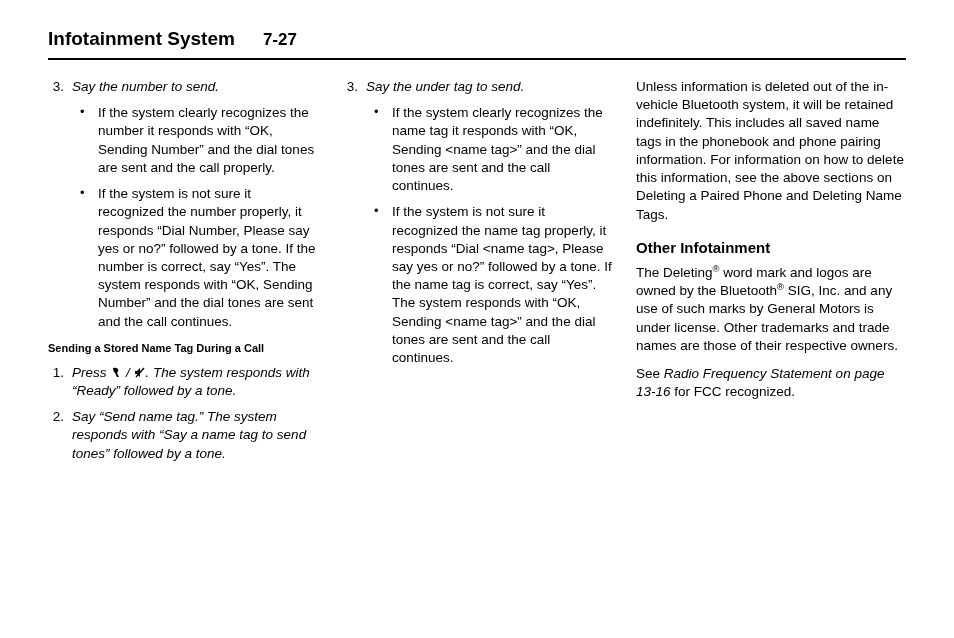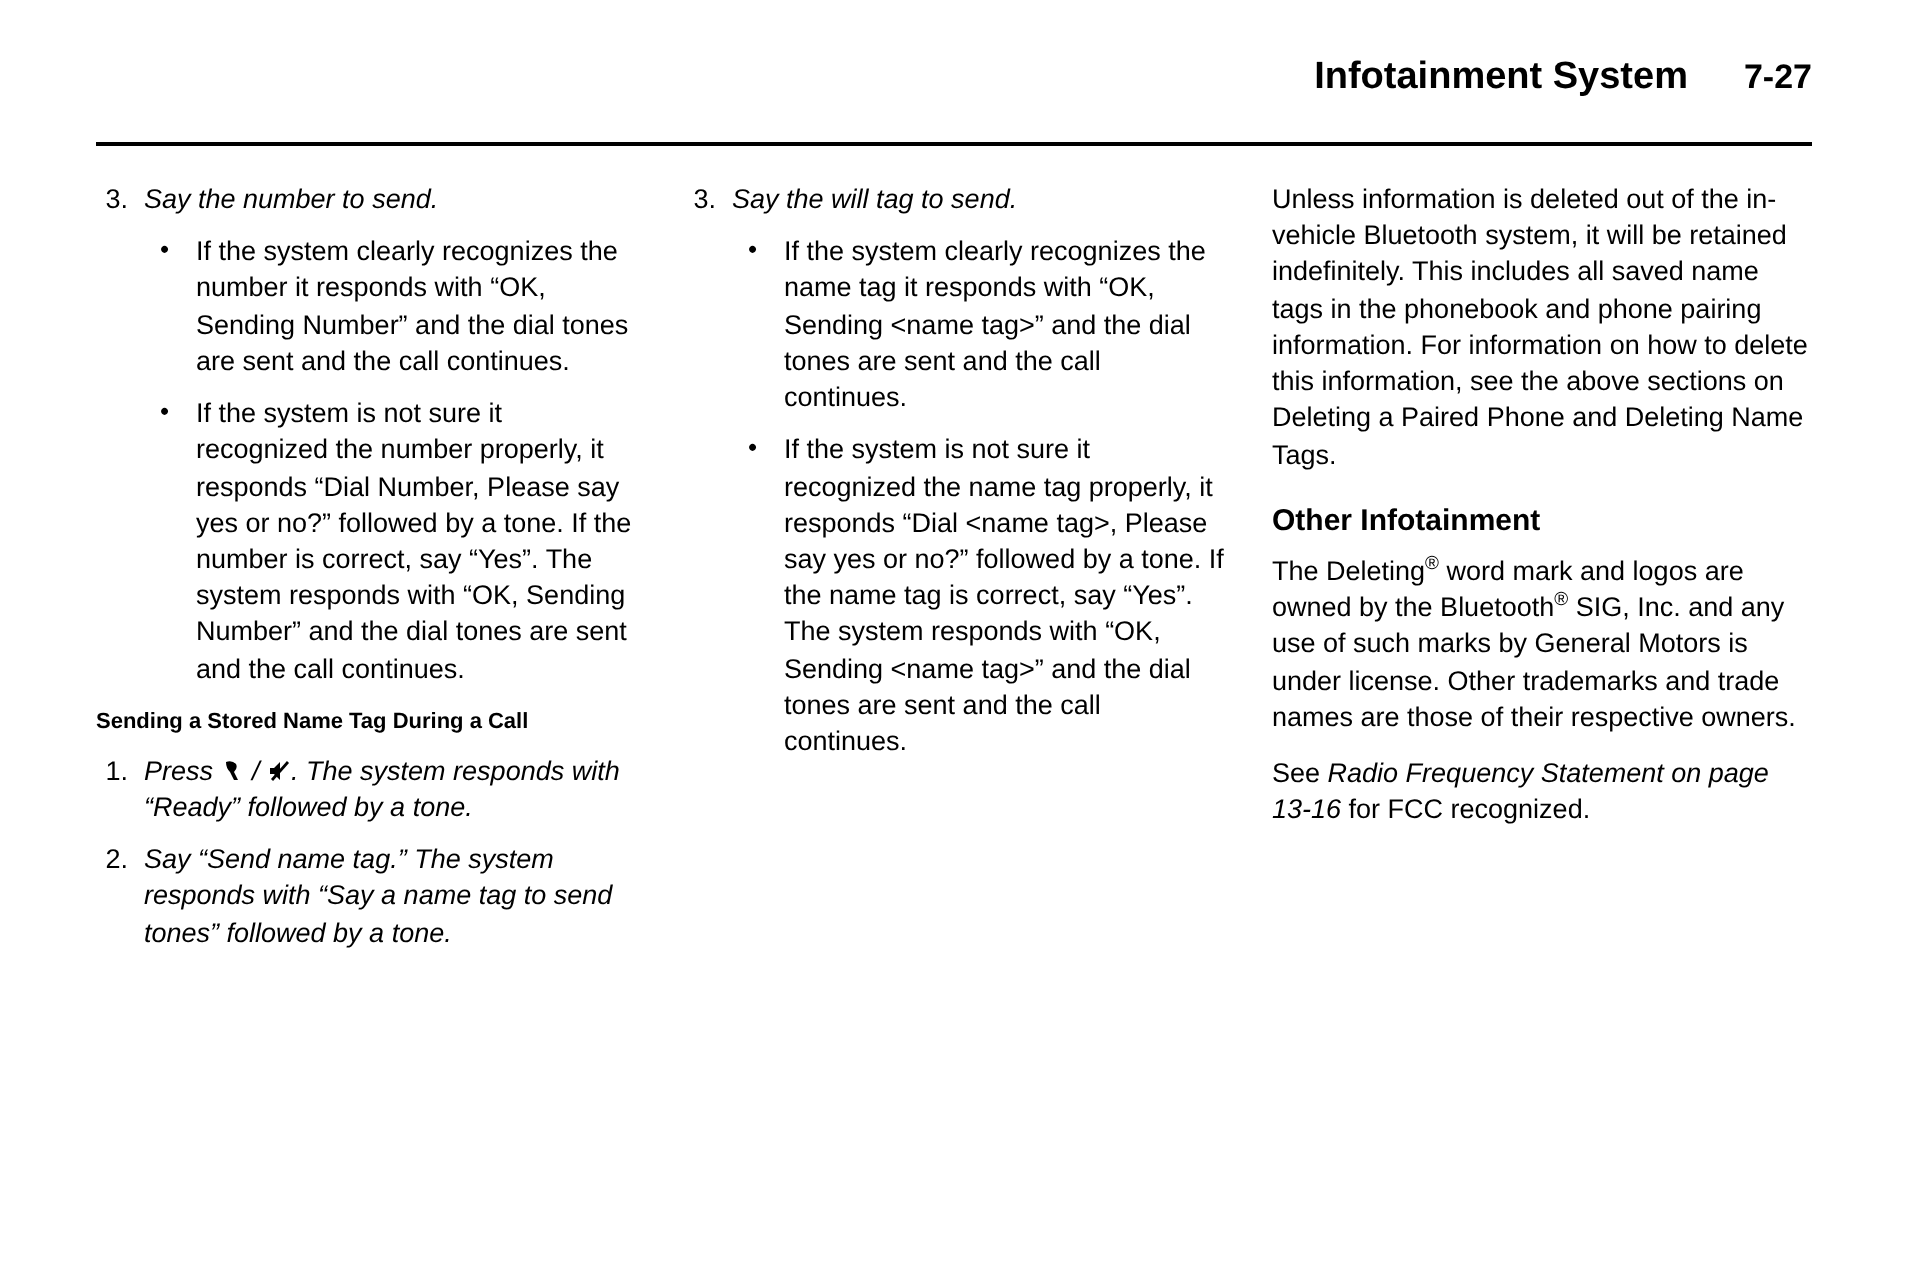--- a/index.html
+++ b/index.html
@@ -9,24 +9,24 @@
     width: 954px;
     height: 638px;
     overflow: hidden;
     position: relative;
   }
   .page {
     padding: 28px 48px 30px 48px;
   }
   .header {
     display: flex;
-    justify-content: flex-end;
+    justify-content: flex-start;
     align-items: baseline;
     border-bottom: 2.5px solid #000;
-    padding-bottom: 21px;
+    padding-bottom: 8px;
     margin-bottom: 18px;
   }
   .header-title {
     font-weight: bold;
     font-size: 19px;
   }
   .header-page {
     font-weight: bold;
     font-size: 17px;
     margin-left: 28px;
@@ -102,21 +102,21 @@
 
   <div class="columns">
 
     <div class="col">
       <div class="ordered-item">
         <div class="num">3.</div>
         <div class="txt">Say the number to send.</div>
       </div>
       <div class="bullet-item">
         <div class="dot">•</div>
-        <div class="txt">If the system clearly recognizes the number it responds with “OK, Sending Number” and the dial tones are sent and the call continues.</div>
+        <div class="txt">If the system clearly recognizes the number it responds with “OK, Sending Number” and the dial tones are sent and the call properly.</div>
       </div>
       <div class="bullet-item">
         <div class="dot">•</div>
         <div class="txt">If the system is not sure it recognized the number properly, it responds “Dial Number, Please say yes or no?” followed by a tone. If the number is correct, say “Yes”. The system responds with “OK, Sending Number” and the dial tones are sent and the call continues.</div>
       </div>
 
       <div class="subhead">Sending a Stored Name Tag During a Call</div>
 
       <div class="ordered-item">
         <div class="num">1.</div>
@@ -132,21 +132,21 @@
 
       <div class="ordered-item">
         <div class="num">2.</div>
         <div class="txt">Say “Send name tag.” The system responds with “Say a name tag to send tones” followed by a tone.</div>
       </div>
     </div>
 
     <div class="col">
       <div class="ordered-item">
         <div class="num">3.</div>
-        <div class="txt">Say the will tag to send.</div>
+        <div class="txt">Say the under tag to send.</div>
       </div>
       <div class="bullet-item">
         <div class="dot">•</div>
         <div class="txt">If the system clearly recognizes the name tag it responds with “OK, Sending &lt;name tag&gt;” and the dial tones are sent and the call continues.</div>
       </div>
       <div class="bullet-item">
         <div class="dot">•</div>
         <div class="txt">If the system is not sure it recognized the name tag properly, it responds “Dial &lt;name tag&gt;, Please say yes or no?” followed by a tone. If the name tag is correct, say “Yes”. The system responds with “OK, Sending &lt;name tag&gt;” and the dial tones are sent and the call continues.</div>
       </div>
     </div>

